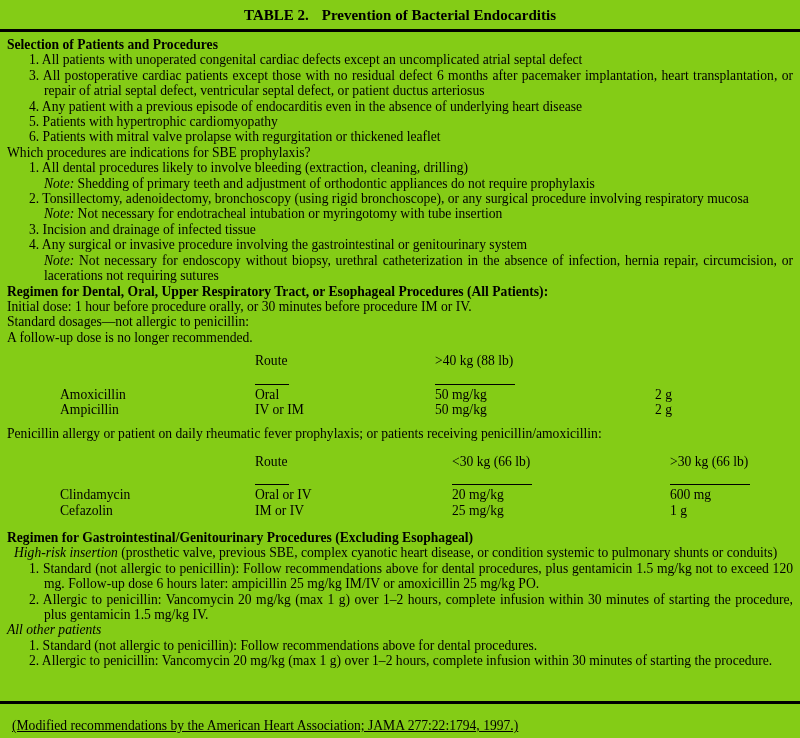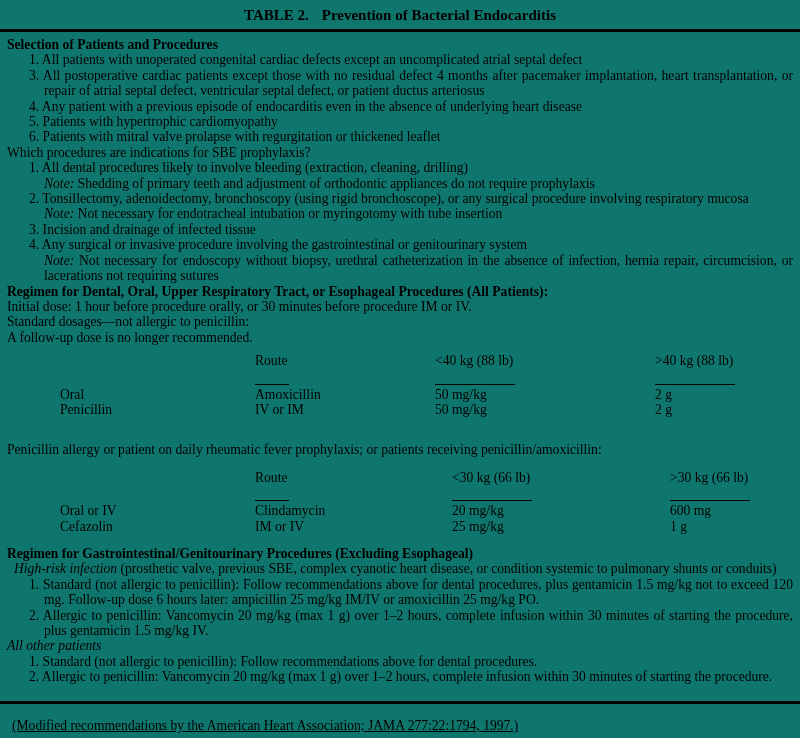--- a/index.html
+++ b/index.html
@@ -1,37 +1,37 @@
 <!DOCTYPE html>
 <html><head>
 <meta charset="utf-8">
 <style>
   html,body{margin:0;padding:0;background:#ffffff;}
   .page{
     position:relative;width:800px;height:738px;box-sizing:border-box;
-    background:#0f766e;color:#000000;overflow:hidden;
+    background:#84cc16;color:#000000;overflow:hidden;
     font-family:"Liberation Serif","DejaVu Serif",serif;
     font-size:13.6px;line-height:15.4px;
   }
   .title-row{ text-align:center;padding-top:7px;font-weight:bold;font-size:15px;line-height:17px;}
   .title-label{margin-right:13px;}
   .rule{height:3px;background:#000;margin-top:5px;}
   .body{padding:5px 7px 0 7px;text-align:justify;}
   .bold{font-weight:bold;}
   .it{font-style:italic;}
   .item{padding-left:37px;text-indent:-15px;font-family:Liberation Serif, serif;}
   .note{padding-left:37px;}
   .hang{padding-left:22px;text-indent:-15px;}
   .dose-table{margin-top:8px;margin-left:53px;text-align:left;}
   .trow{display:grid;}
   .t1 .trow{grid-template-columns:195px 180px 220px 1fr;}
   .t2 .trow{grid-template-columns:195px 197px 218px 1fr;}
   .thead{margin-bottom:2px;}
   .uline{display:inline-block;border-bottom:1px solid #000;padding:0 2px 15px 0;}
-  .mt9{margin-top:25px;}
+  .mt9{margin-top:9px;}
   .mt12{margin-top:12px;}
   .footer{
     position:absolute;left:0;right:0;top:701px;
     border-top:3px solid #000;
     padding:14px 7px 0 12px;text-align:left;text-decoration:underline;
   }
 </style>
 </head>
 <body>
 
@@ -45,21 +45,21 @@
   <div class="body">
 
     <div class="bold">Selection of Patients and Procedures</div>
 
     <div class="item">
       <span>1.</span>
       <span>All patients with unoperated congenital cardiac defects except an uncomplicated atrial septal defect</span>
     </div>
     <div class="item">
       <span>3.</span>
-      <span>All postoperative cardiac patients except those with no residual defect 4 months after pacemaker implantation, heart transplantation, or repair of atrial septal defect, ventricular septal defect, or patient ductus arteriosus</span>
+      <span>All postoperative cardiac patients except those with no residual defect 6 months after pacemaker implantation, heart transplantation, or repair of atrial septal defect, ventricular septal defect, or patient ductus arteriosus</span>
     </div>
     <div class="item">
       <span>4.</span>
       <span>Any patient with a previous episode of endocarditis even in the absence of underlying heart disease</span>
     </div>
     <div class="item">
       <span>5.</span>
       <span>Patients with hypertrophic cardiomyopathy</span>
     </div>
     <div class="item">
@@ -100,64 +100,63 @@
 
     <div class="bold">Regimen for Dental, Oral, Upper Respiratory Tract, or Esophageal Procedures (All Patients):</div>
     <div>Initial dose: 1 hour before procedure orally, or 30 minutes before procedure IM or IV.</div>
     <div>Standard dosages—not allergic to penicillin:</div>
     <div>A follow-up dose is no longer recommended.</div>
 
     <div class="dose-table t1">
       <div class="trow thead">
         <div></div>
         <div><span class="uline">Route</span></div>
-        <div><span class="uline">&lt;40 kg (88 lb)</span></div>
         <div><span class="uline">&gt;40 kg (88 lb)</span></div>
       </div>
       <div class="trow">
+        <div>Amoxicillin</div>
         <div>Oral</div>
-        <div>Amoxicillin</div>
         <div>50 mg/kg</div>
         <div>2 g</div>
       </div>
       <div class="trow">
-        <div>Penicillin</div>
+        <div>Ampicillin</div>
         <div>IV or IM</div>
         <div>50 mg/kg</div>
         <div>2 g</div>
       </div>
     </div>
 
     <div class="mt9">Penicillin allergy or patient on daily rheumatic fever prophylaxis; or patients receiving penicillin/amoxicillin:</div>
 
     <div class="dose-table t2 mt12">
       <div class="trow thead">
         <div></div>
         <div><span class="uline">Route</span></div>
         <div><span class="uline">&lt;30 kg (66 lb)</span></div>
         <div><span class="uline">&gt;30 kg (66 lb)</span></div>
       </div>
       <div class="trow">
+        <div>Clindamycin</div>
         <div>Oral or IV</div>
-        <div>Clindamycin</div>
         <div>20 mg/kg</div>
         <div>600 mg</div>
       </div>
       <div class="trow">
         <div>Cefazolin</div>
         <div>IM or IV</div>
         <div>25 mg/kg</div>
         <div>1 g</div>
       </div>
     </div>
 
     <div class="bold mt12">Regimen for Gastrointestinal/Genitourinary Procedures (Excluding Esophageal)</div>
 
     <div class="hang">
-      <span class="it">High-risk infection</span>
+      <span class="it">High-risk insertion</span>
       <span>(prosthetic valve, previous SBE, complex cyanotic heart disease, or condition systemic to pulmonary shunts or conduits)</span>
     </div>
     <div class="item">
       <span>1.</span>
       <span>Standard (not allergic to penicillin): Follow recommendations above for dental procedures, plus gentamicin 1.5 mg/kg not to exceed 120 mg. Follow-up dose 6 hours later: ampicillin 25 mg/kg IM/IV or amoxicillin 25 mg/kg PO.</span>
     </div>
     <div class="item">
       <span>2.</span>
       <span>Allergic to penicillin: Vancomycin 20 mg/kg (max 1 g) over 1–2 hours, complete infusion within 30 minutes of starting the procedure, plus gentamicin 1.5 mg/kg IV.</span>
     </div>

